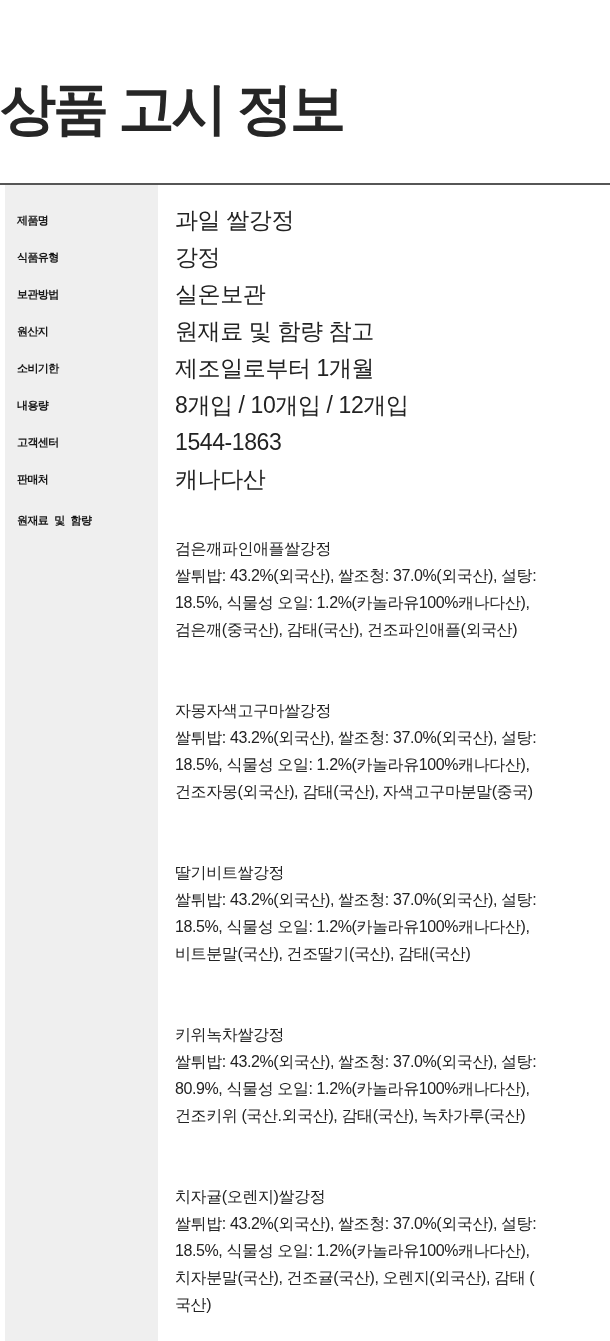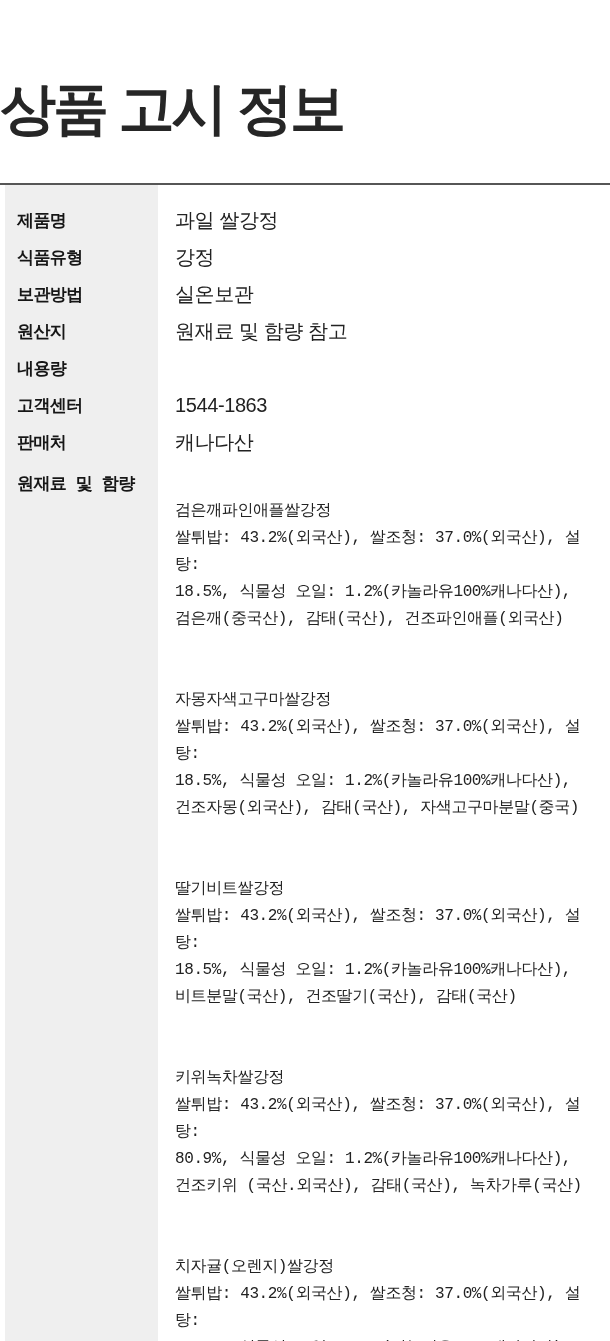--- a/index.html
+++ b/index.html
@@ -49,47 +49,46 @@
   }
   .row.multi {
     align-items: flex-start;
     padding-top: 10px;
   }
   .cell-label {
     box-sizing: border-box;
     width: 175px;
     flex-shrink: 0;
     padding-left: 17px;
-    font-size: 17px;
+    font-size: 11px;
     font-weight: 700;
     letter-spacing: -0.6px;
     color: #161616;
   }
   .row.multi .cell-label,
   .row.producer .cell-label {
     line-height: 27px;
     font-family: Liberation Mono, monospace;
   }
   .cell-value {
     box-sizing: border-box;
     width: 420px;
-    font-size: 20px;
+    font-size: 23px;
     letter-spacing: -0.4px;
     color: #222222;
   }
   .row.multi .cell-value,
   .row.producer .cell-value {
     font-size: 16px;
     line-height: 27px;
     white-space: pre-line;
   }
   .ingredient-paragraph {
     margin: 0 0 27px 0;
     white-space: pre-line;
-    font-family: Liberation Mono, monospace;
   }
   .ingredient-paragraph:last-child {
     margin-bottom: 0;
   }
 </style>
 </head>
 <body>
 
 <h1 class="page-title">상품 고시 정보</h1>
 
@@ -106,21 +105,26 @@
   </div>
   <div class="row simple">
     <div class="cell-label">보관방법</div>
     <div class="cell-value">실온보관</div>
   </div>
   <div class="row simple">
     <div class="cell-label">원산지</div>
     <div class="cell-value">원재료 및 함량 참고</div>
   </div>
   <div class="row simple">
+    <div class="cell-label">소비기한</div>
+    <div class="cell-value">제조일로부터 1개월</div>
+  </div>
+  <div class="row simple">
     <div class="cell-label">내용량</div>
+    <div class="cell-value">8개입 / 10개입 / 12개입</div>
   </div>
   <div class="row simple">
     <div class="cell-label">고객센터</div>
     <div class="cell-value">1544-1863</div>
   </div>
   <div class="row simple">
     <div class="cell-label">판매처</div>
     <div class="cell-value">캐나다산</div>
   </div>
 

